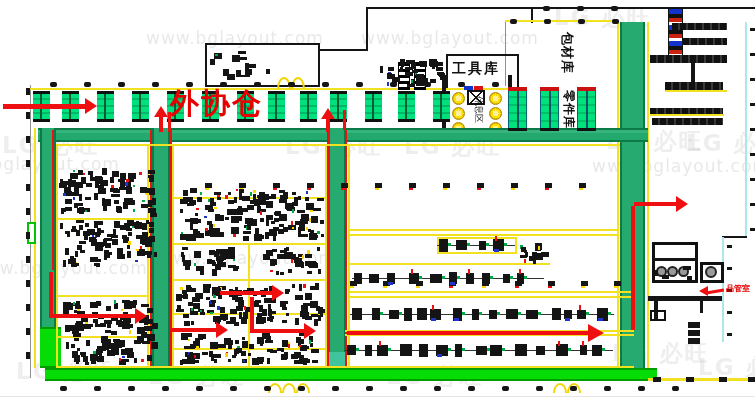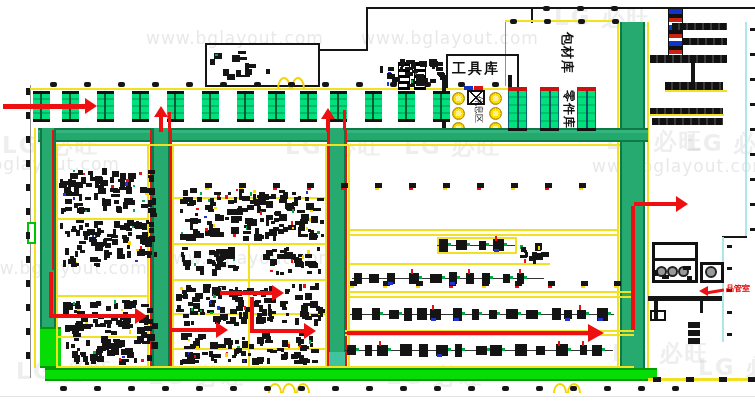--- a/index.html
+++ b/index.html
@@ -1286,18 +1286,19 @@
   <div class="abs redln" style="left:347px;top:331px;width:243px;height:4px;"></div>
   <div class="abs hrbig" style="left:588px;top:324px;"></div>
 
   <div class="abs redln" style="left:634px;top:202px;width:44px;height:4px;"></div>
   <div class="abs hr" style="left:676px;top:196px;"></div>
   <div class="abs redln" style="left:631px;top:206px;width:4px;height:124px;"></div>
 
   <div class="abs redln" style="left:706px;top:290px;width:18px;height:3px;transform:rotate(-10deg);"></div>
   <div class="abs hl" style="left:699px;top:286px;"></div>
 
+  <div class="abs rlabel" style="left:170px;top:89px;font-size:29px;letter-spacing:2px;">外协仓</div>
   <div class="abs blabel" style="left:452px;top:61px;font-size:14px;letter-spacing:2px;">工具库</div>
   <div class="abs blabel vtext" style="left:574px;top:32px;font-size:13px;letter-spacing:1px;">包材库</div>
   <div class="abs blabel vtext" style="left:575px;top:90px;font-size:12px;letter-spacing:1px;">零件库</div>
   <div class="abs blabel vtext" style="left:483px;top:96px;font-size:9px;font-weight:normal;">休息区</div>
   <div class="abs rlabel" style="left:726px;top:285px;font-size:8px;">品管室</div>
 </div>
 
 </body></html>

